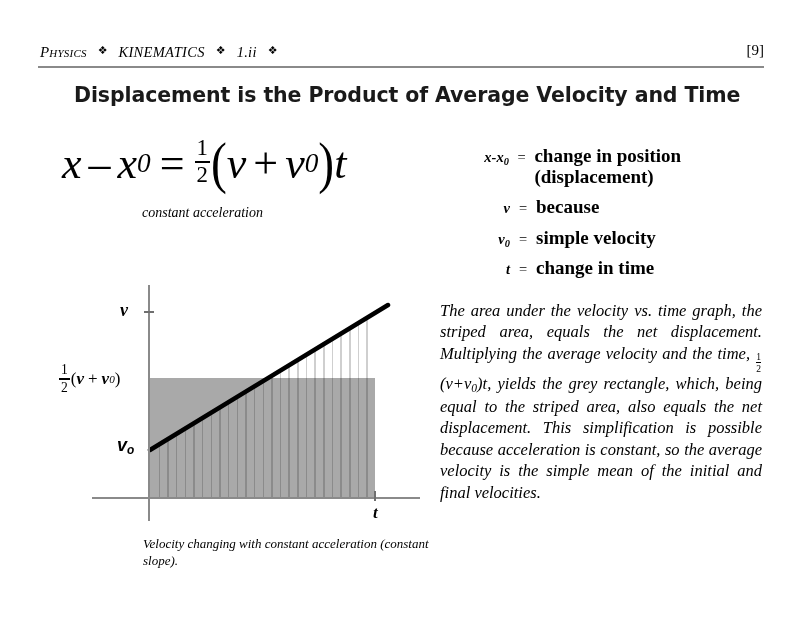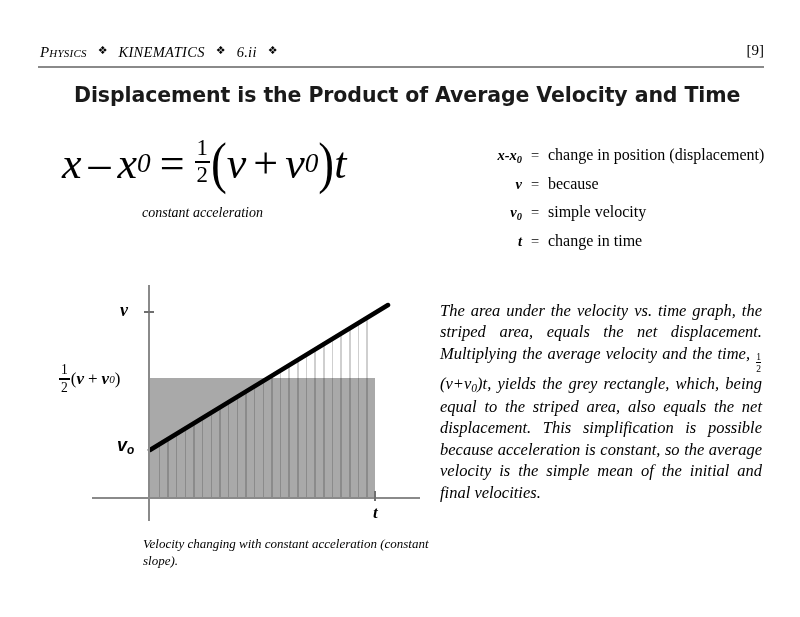--- a/index.html
+++ b/index.html
@@ -72,35 +72,35 @@
     display:inline-block;transform:scaleY(1.18);
   }
   .eqcaption{
     position:absolute;left:142px;top:205px;
     font-family:"Liberation Serif", serif;
     font-style:italic;font-size:14px;
   }
 
   
   .legend{
-    position:absolute;left:464px;top:146px;
+    position:absolute;left:452px;top:146px;
     font-family:"Liberation Serif", serif;font-size:14.5px;
   }
   .legend-row{
     display:flex;align-items:baseline;margin-bottom:9.5px;
     line-height:1.1;
   }
   .legend-sym{
     width:58px;text-align:right;
     font-weight:bold;font-style:italic;font-size:14.5px;
     padding-right:0px;
   }
   .legend-sym .sb{font-size:0.72em;vertical-align:-0.25em;}
   .legend-eq{width:26px;text-align:center;font-size:14.5px;}
-  .legend-def{font-size:16px;}
+  .legend-def{font-size:19px;font-weight:bold;}
 
   
   .graph{
     position:absolute;left:60px;top:285px;width:360px;height:250px;
   }
   .yaxis{
     position:absolute;left:88px;top:0px;width:2px;height:236px;
     background:#8a8a8a;
   }
   .xaxis{
@@ -193,21 +193,21 @@
 <body>
 
 <div class="page">
 
   <div class="header">
     <div class="hdr-items">
       <span class="hdr-physics">Physics</span>
       <span class="hdr-sep">❖</span>
       <span class="hdr-caps">KINEMATICS</span>
       <span class="hdr-sep">❖</span>
-      <span class="hdr-caps">6.ii</span>
+      <span class="hdr-caps">1.ii</span>
       <span class="hdr-sep">❖</span>
     </div>
     <div class="hdr-page">[9]</div>
     <div class="hdr-line"></div>
   </div>
 
   <div class="title">Displacement is the Product of Average Velocity and Time</div>
 
   <div class="equation">
     <span>x</span>

